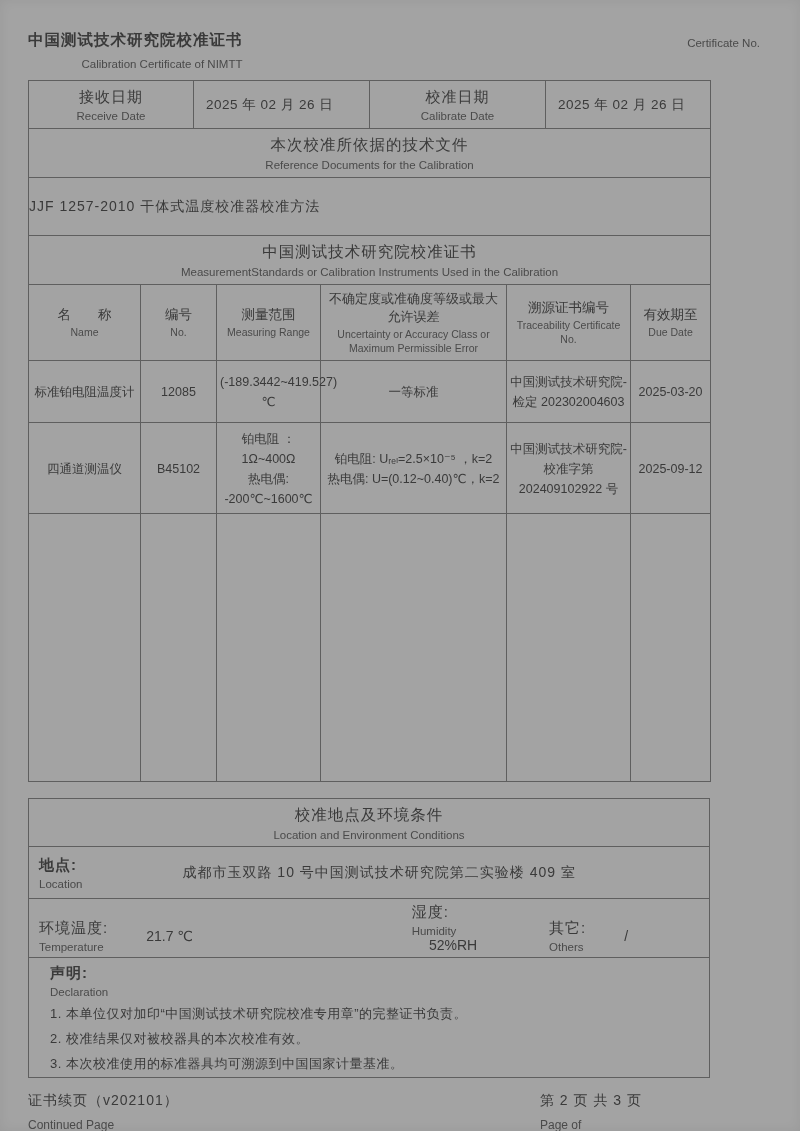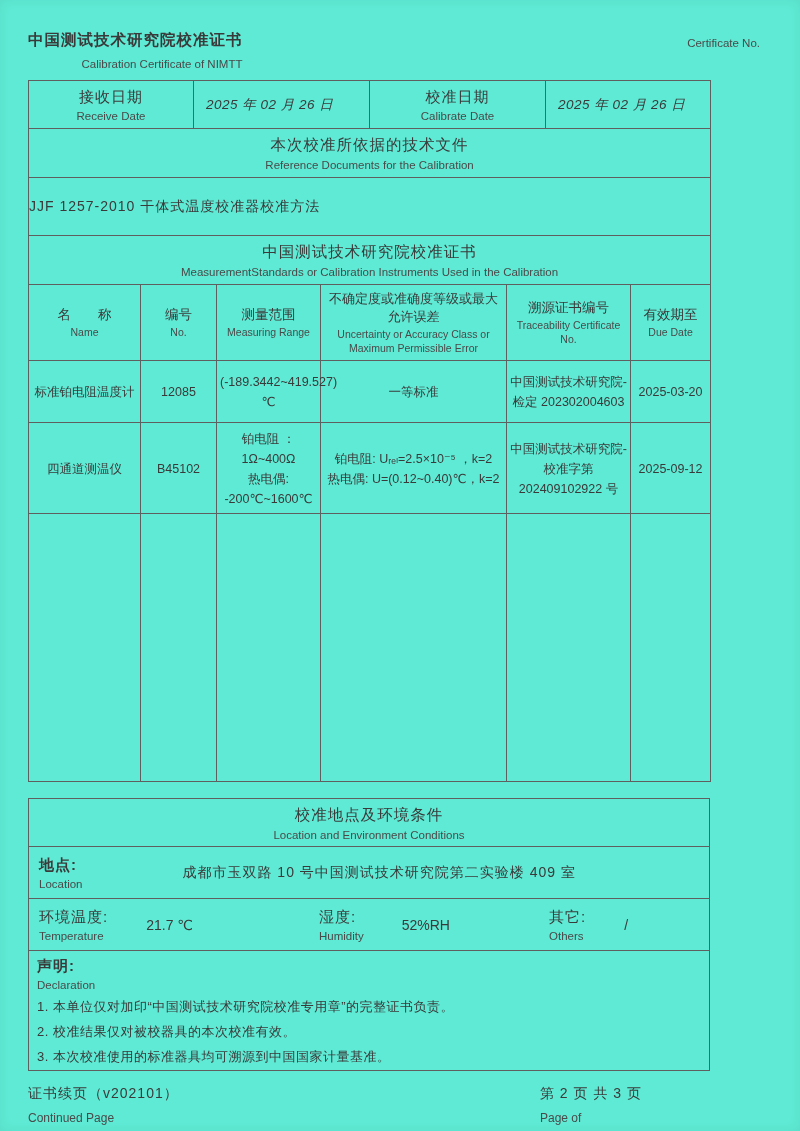--- a/index.html
+++ b/index.html
@@ -3,21 +3,21 @@
 <meta charset="utf-8">
 <style>
   * { margin: 0; padding: 0; box-sizing: border-box; }
   html, body { background: #e9e9e7; }
   body {
     font-family: "Liberation Sans", "DejaVu Sans", sans-serif;
     color: #3a3a3a;
   }
   .page {
     width: 800px; height: 1131px;
-    background: #5eead4;
+    background: #a3a3a3;
     position: relative;
     padding: 30px 0 0 28px;
     overflow: hidden;
     box-shadow: inset 0 0 12px rgba(0,0,0,0.06);
   }
   .content { width: 682px; }
 
   
   .doc-header { display: flex; justify-content: space-between; width: 732px; margin-bottom: 10px; }
   .dh-left .t-cn { font-size: 15.5px; font-weight: bold; letter-spacing: 1px; }
@@ -25,21 +25,21 @@
   .cert-line { font-size: 14.5px; letter-spacing: 1px; white-space: nowrap; }
   .t-en { font-size: 11.5px; color: #4a4a4a; margin-top: 7px; text-align: right; }
   .dh-right .t-en { margin-left: 16px; }
 
   
   table.tbl { border-collapse: collapse; table-layout: fixed; width: 682px; }
   table.tbl td { border: 1px solid #5f5f5f; vertical-align: middle; }
   .lbl-cn { font-size: 15px; letter-spacing: 1px; }
   .lbl-en { font-size: 11.5px; color: #4a4a4a; margin-top: 3px; }
   .cell-center { text-align: center; }
-  .val { font-size: 13.5px; letter-spacing: 0.5px; padding-left: 12px; font-style: italic; }
+  .val { font-size: 13.5px; letter-spacing: 0.5px; padding-left: 12px; }
   .sec-title td { text-align: center; padding: 6px 13px; }
   .sec-title .lbl-cn { font-size: 15.5px; }
   .row-dates td { height: 48px; }
   .row-refhead td { height: 46px; }
   .row-refbody td { height: 58px; text-align: left; font-size: 14px; letter-spacing: 1px; margin-left: 11px; }
   .row-stdhead td { height: 48px; }
   .row-colhead td { height: 76px; text-align: center; padding: 2px 2px; }
   .row-colhead .lbl-cn { font-size: 13.5px; letter-spacing: 0; }
   .row-colhead .lbl-en { font-size: 10.5px; margin-top: 2px; line-height: 1.25; }
   .row-data td {
@@ -56,22 +56,22 @@
   .env-tbl { margin-top: 16px; }
   .row-envhead td { height: 48px; text-align: center; padding: 5px 0; }
   .row-location td, .row-envcond td { height: 52px; padding: 4px 0 4px 10px; }
   .inline-group { display: flex; align-items: center; }
   .lbl-block { flex: 0 0 auto; }
   .loc-value { font-size: 14px; letter-spacing: 1px; margin-left: 100px; }
   .env-flex { display: flex; align-items: flex-end; }
   .env-item { display: flex; align-items: center; }
   .env-val { font-size: 14px; margin-left: 38px; }
   .env-item.temp { width: 280px; }
-  .env-item.hum { width: 230px; }
-  .row-decl td { height: 106px; vertical-align: top; padding: 6px 0 4px 8px; }
+  .env-item.hum { width: 230px; flex-direction: column; }
+  .row-decl td { height: 106px; vertical-align: top; padding: 6px 0 4px 21px; }
   .decl-item { font-size: 13px; letter-spacing: 0.5px; margin-top: 7px; }
 
   
   .doc-footer { display: flex; justify-content: space-between; width: 682px; margin-top: 14px; }
   .ft-cn { font-size: 14px; letter-spacing: 1px; }
   .ft-en { font-size: 12px; color: #4a4a4a; margin-top: 8px; }
   .ft-right { margin-right: 68px; }
 </style>
 </head>
 <body>

